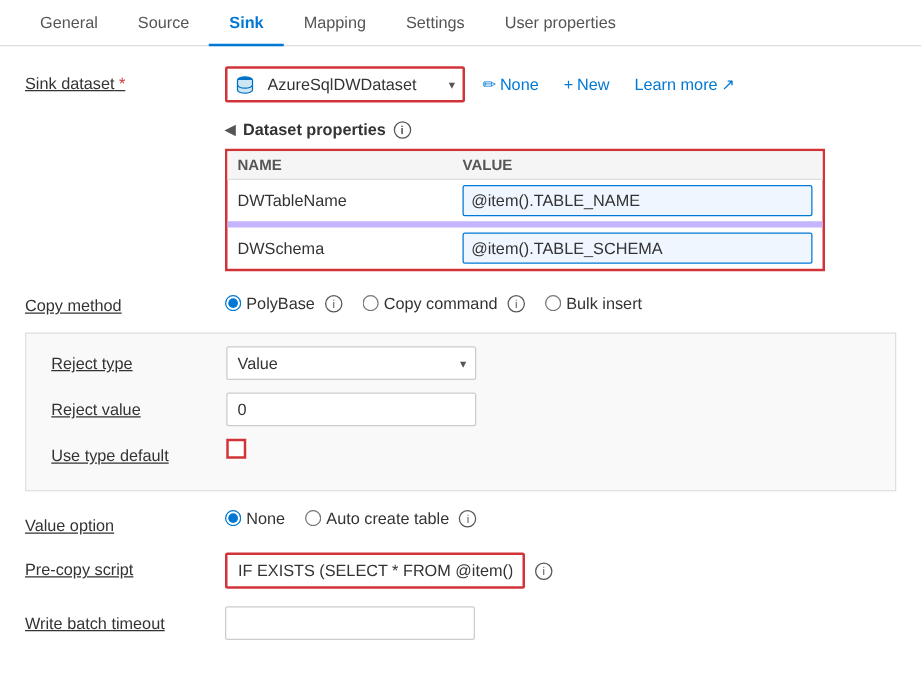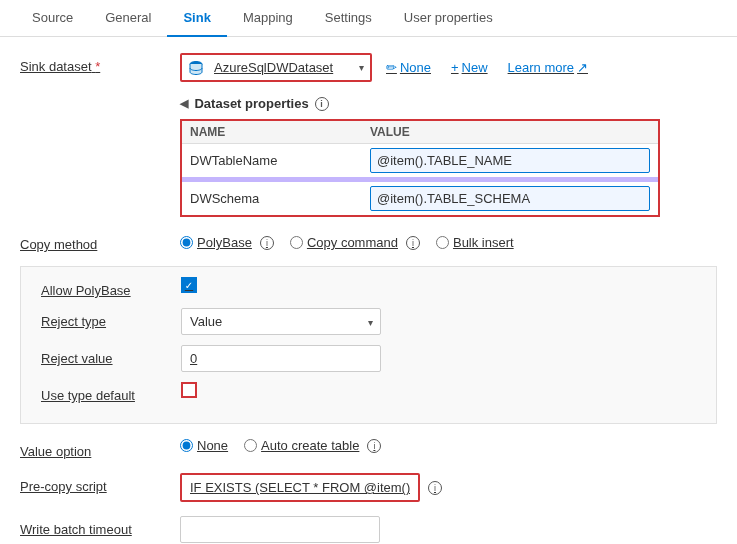--- a/index.html
+++ b/index.html
@@ -52,21 +52,20 @@
       text-decoration: underline;
     }
     .form-label .required {
       color: #d13438;
     }
     .form-control {
       flex: 1;
       display: flex;
       align-items: center;
       flex-wrap: wrap;
-      text-decoration: underline;
     }
 
     
     .dataset-row {
       display: flex;
       align-items: center;
       gap: 8px;
     }
     .select-wrapper {
       position: relative;
@@ -299,22 +298,22 @@
     .table-option-group {
       display: flex;
       align-items: center;
       gap: 16px;
     }
   </style>
 </head>
 <body>
 
 <div class="tabs">
+  <div class="tab">General</div>
   <div class="tab">Source</div>
-  <div class="tab">General</div>
   <div class="tab active">Sink</div>
   <div class="tab">Mapping</div>
   <div class="tab">Settings</div>
   <div class="tab">User properties</div>
 </div>
 
 <div class="content">
 
   <div class="form-row">
     <div class="form-label">
@@ -395,28 +394,20 @@
         <label class="radio-item">
           <input type="radio" class="radio-input" name="copy_method" style="">
           <span class="radio-label">Bulk insert</span>
         </label>
       </div>
     </div>
   </div>
 
   <div class="sub-form">
 
-    <div class="form-row">
-      <div class="form-label">Allow PolyBase</div>
-      <div class="form-control">
-        <div class="checkbox-checked">
-          <span>✓</span>
-        </div>
-      </div>
-    </div>
 
     <div class="form-row">
       <div class="form-label">Reject type</div>
       <div class="form-control">
         <div class="select-field-wrapper">
           <select class="select-field">
             <option>Value</option>
             <option>Percentage</option>
           </select>
           <span class="select-field-chevron">▾</span>

